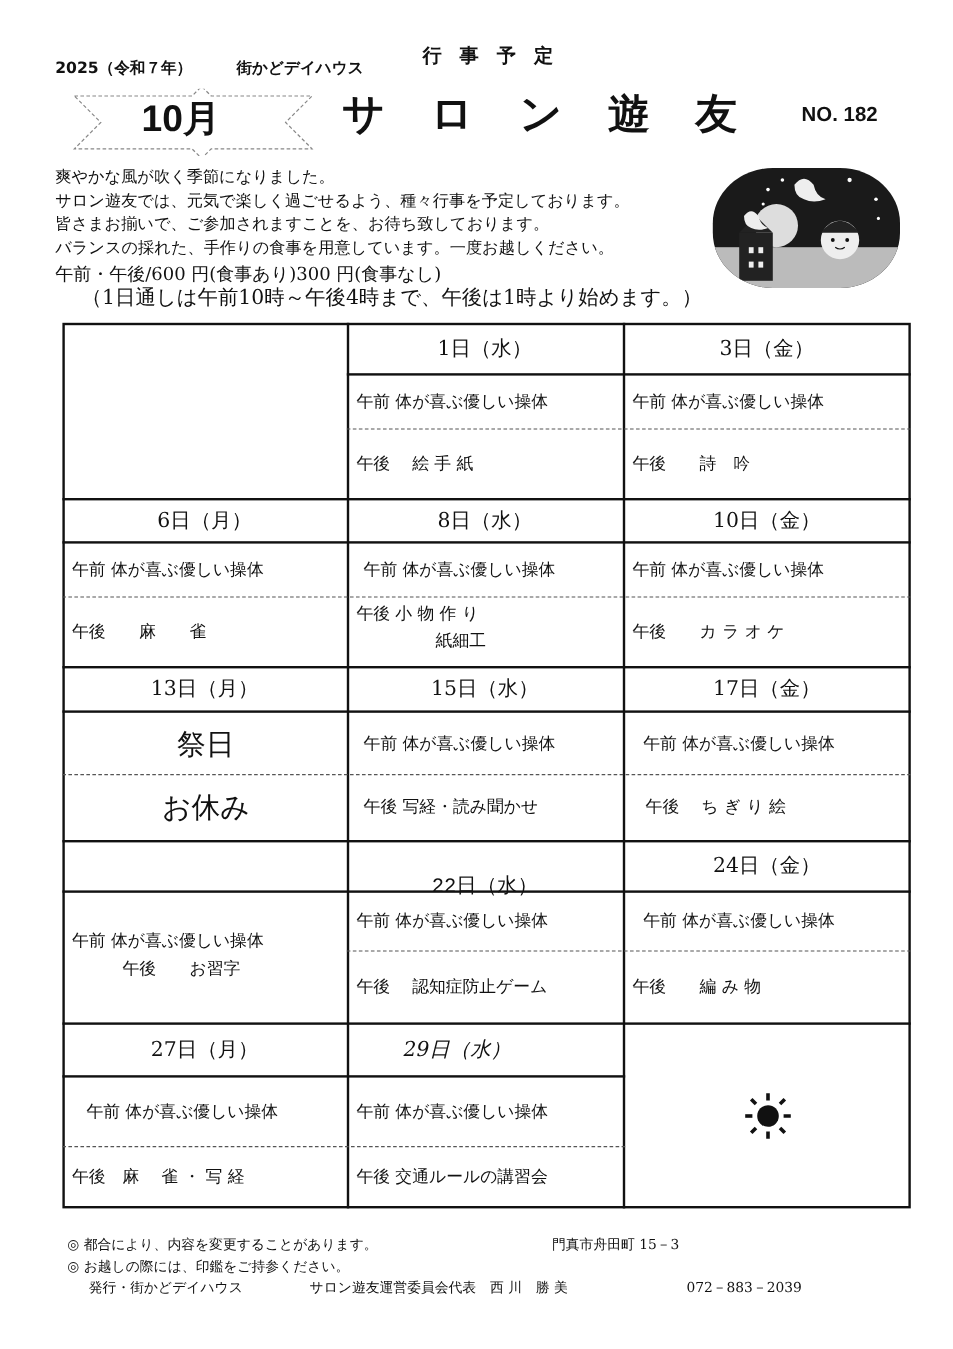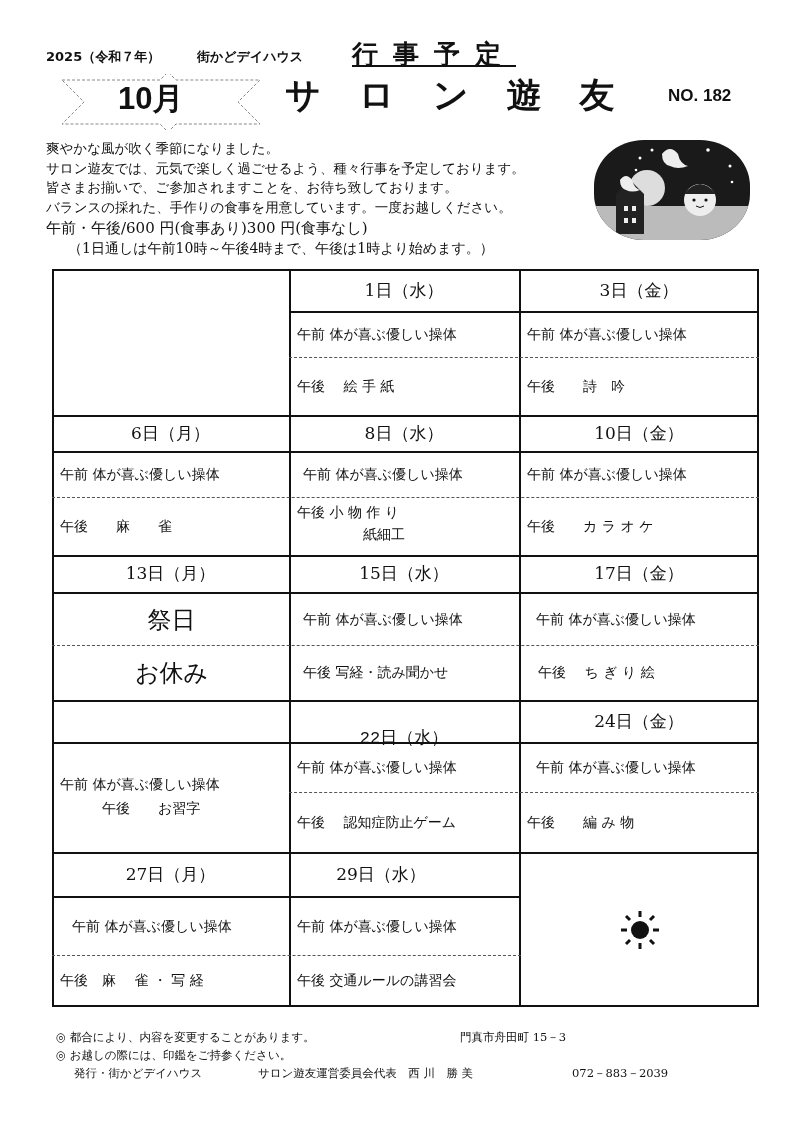--- a/index.html
+++ b/index.html
@@ -1,28 +1,28 @@
 <!DOCTYPE html>
 <html><head>
 <meta charset="utf-8">
 <style>
   html, body { margin:0; padding:0; background:#fff; }
   body { width:794px; height:1124px; position:relative; overflow:hidden; color:#111;
          font-family:"DejaVu Sans", "Liberation Sans", sans-serif; }
   .abs { position:absolute; white-space:nowrap; }
   .year { left:46px; top:48px; font-size:13px; font-weight:bold; }
   .org { left:197px; top:48px; font-size:13px; font-weight:bold; }
-  .kind { left:352px; top:37px; font-size:26px; font-weight:bold; letter-spacing:15px;text-decoration:underline; }
+  .kind { left:352px; top:37px; font-size:16px; font-weight:bold; letter-spacing:15px; }
   .banner { left:60px; top:74px; width:210px; height:56px; }
   .month { left:118px; top:78px; font-size:31px; font-weight:bold; font-family:"Liberation Sans", sans-serif; }
   .title { left:285px; top:72px; font-size:35px; font-weight:bold; letter-spacing:38px; }
   .issue { left:668px; top:86px; font-size:17px; font-weight:bold; font-family:"Liberation Sans", sans-serif; }
   .intro { left:46px; top:139px; font-size:13.5px; line-height:19.5px; font-family:"DejaVu Serif", serif; }
   .intro .l5 { font-size:15px; line-height:22px; }
-  .intro .l6 { font-size:14px; padding-left:22px; }
+  .intro .l6 { font-size:17px; padding-left:22px; }
   .illus { left:592px; top:136px; width:160px; height:108px; }
 
   .grid { position:absolute; left:52px; top:269px; width:707px; height:738px; }
   .cell { position:absolute; box-sizing:border-box; }
   .hdr { font-family:"DejaVu Serif", serif; font-size:17px; display:flex; align-items:center; justify-content:center; }
   .act { font-size:14px; display:flex; align-items:center; padding-left:6px; box-sizing:border-box; }
   .hline { position:absolute; height:0; border-top:2px solid #111; }
   .dline { position:absolute; height:0; border-top:1px dashed #555; }
   .vline { position:absolute; width:0; border-left:2px solid #111; }
   .holiday { font-size:24px; font-family:"DejaVu Serif", serif; display:flex; align-items:center; justify-content:center; }
@@ -145,21 +145,21 @@
   <div class="cell" style="left:8px;top:503px;width:229px;font-size:14px;line-height:24px;">
     <div>午前 体が喜ぶ優しい操体</div>
     <div style="padding-left:42px;">午後　　お習字</div>
   </div>
   <div class="cell act" style="left:239px;top:475px;width:228px;height:48px;">午前 体が喜ぶ優しい操体</div>
   <div class="cell act" style="left:478px;top:475px;width:227px;height:48px;">午前 体が喜ぶ優しい操体</div>
   <div class="cell act" style="left:239px;top:524px;width:228px;height:59px;">午後　 認知症防止ゲーム</div>
   <div class="cell act" style="left:469px;top:524px;width:236px;height:59px;">午後　　編 み 物</div>
 
   <div class="cell hdr" style="left:0;top:583px;width:237px;height:44px;">27日（月）</div>
-  <div class="cell hdr" style="left:237px;top:583px;width:184px;height:44px;">29日（水）</div>
+  <div class="cell hdr" style="left:237px;top:583px;width:184px;height:44px;font-style:italic;">29日（水）</div>
   <div class="cell act" style="left:14px;top:629px;width:223px;height:57px;">午前 体が喜ぶ優しい操体</div>
   <div class="cell act" style="left:239px;top:629px;width:228px;height:57px;">午前 体が喜ぶ優しい操体</div>
   <div class="cell act" style="left:2px;top:687px;width:235px;height:49px;">午後　麻　 雀 ・ 写 経</div>
   <div class="cell act" style="left:239px;top:687px;width:228px;height:49px;text-align:center;">午後 交通ルールの講習会</div>
 
   <svg class="cell" style="left:568px;top:641px;width:40px;height:40px;" viewBox="0 0 40 40">
     <circle cx="20" cy="20" r="9" fill="#111"></circle>
     <g stroke="#111" stroke-width="3" stroke-linecap="butt">
       <line x1="20" y1="1" x2="20" y2="7"></line>
         <line x1="20" y1="33" x2="20" y2="39"></line>

